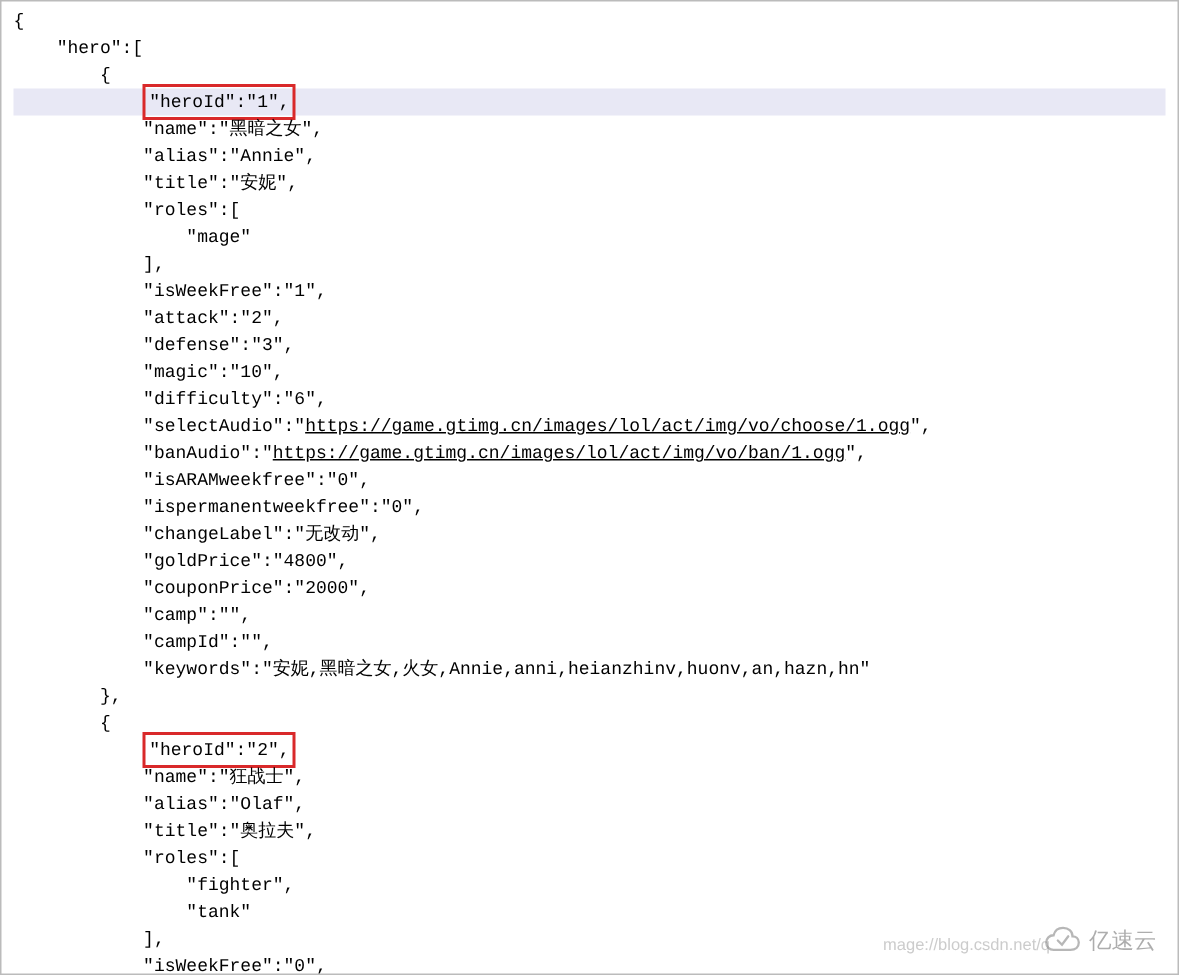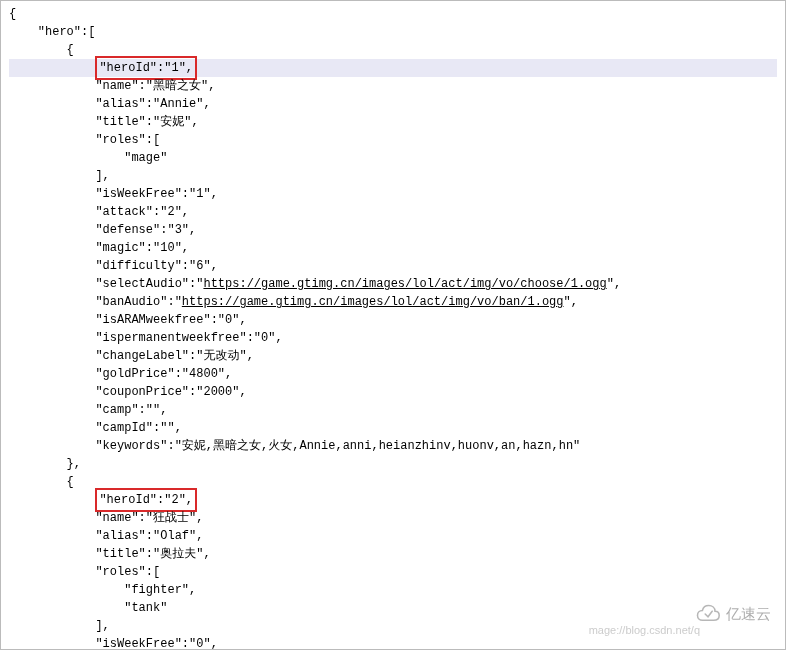--- a/index.html
+++ b/index.html
@@ -37,21 +37,21 @@
       border: 2px solid #d9292a;
       margin: -3px 0;
     }
     .underline {
       text-decoration: underline;
       text-align: right;
     }
     .watermark-logo {
       position: absolute;
       right: 14px;
-      bottom: 25px;
+      bottom: 12px;
       display: flex;
       align-items: center;
       gap: 4px;
       opacity: 0.6;
     }
     .logo-icon {
       width: 28px;
       height: 20px;
     }
     .logo-text {

